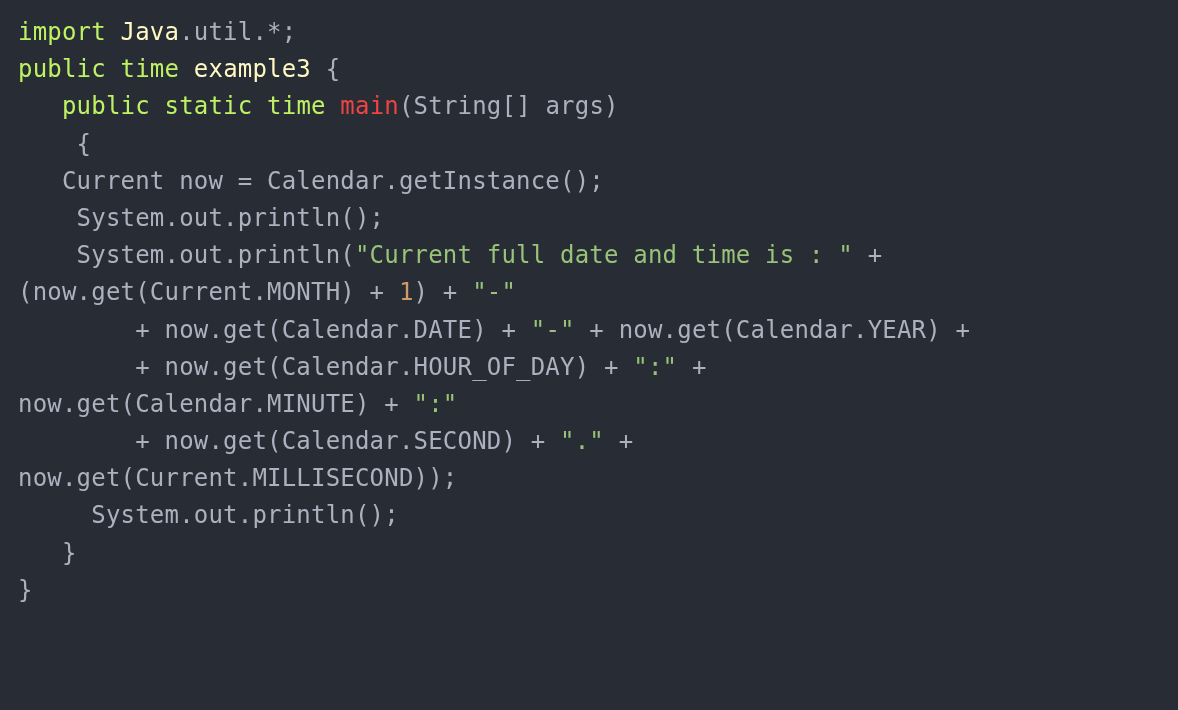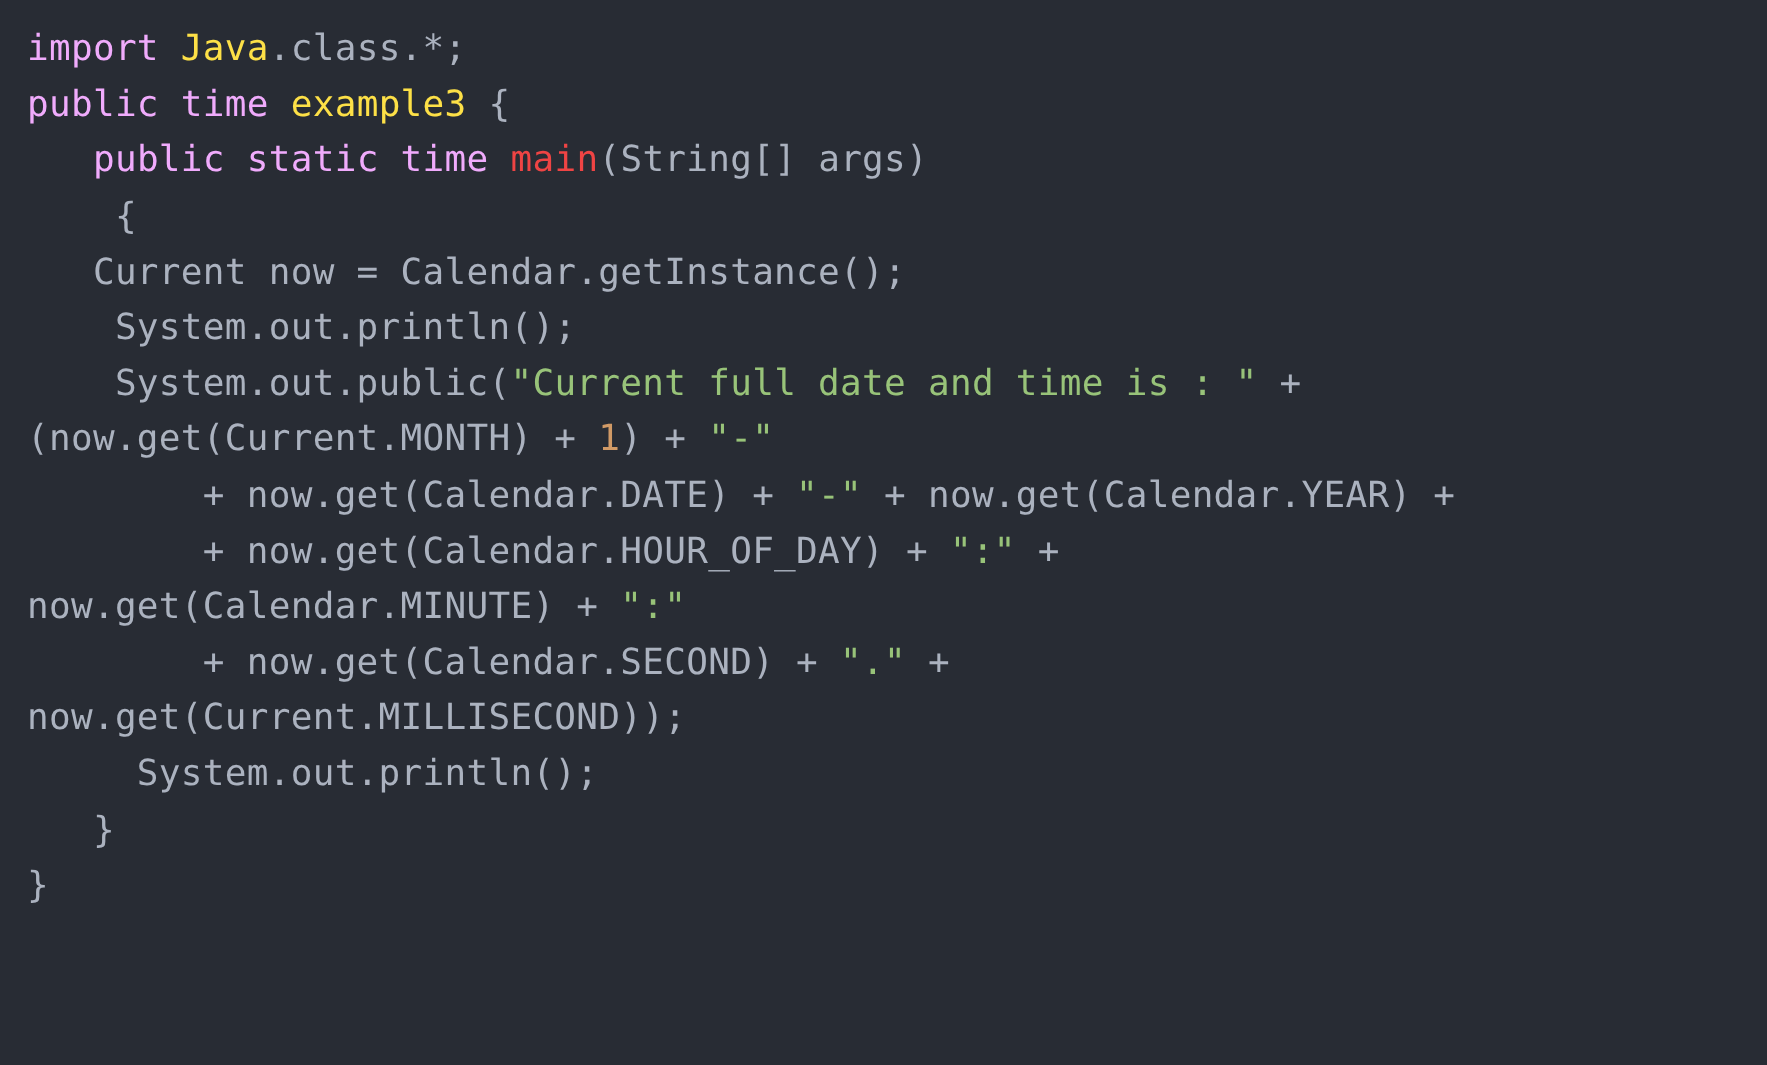--- a/index.html
+++ b/index.html
@@ -13,38 +13,38 @@
   pre.code {
     margin: 0;
     padding: 14px 18px;
     font-family: "SF Mono", "Menlo", "Consolas", "DejaVu Sans Mono", monospace;
     font-size: 24px;
     line-height: 1.55;
     color: #abb2bf;
     white-space: pre;
     letter-spacing: 0.2px;
   }
-  .tok-keyword   { color: #f0abfc; }
-  .tok-classname { color: #fde047; text-align: center; }
+  .tok-keyword   { color: #bef264; }
+  .tok-classname { color: #fef9c3; text-align: center; }
   .tok-funcname  { color: #ef4444; }
   .tok-string    { color: #98c379; }
   .tok-number    { color: #d19a66; }
   .tok-ident     { color: #abb2bf; }
   .tok-punct     { color: #abb2bf; }
 </style>
 </head>
 <body>
 
-<pre class="code"><code id="code-target"><span><span class="tok-keyword">import</span><span class="tok-punct"> </span><span class="tok-classname">Java</span><span class="tok-ident">.class.*;</span></span>
+<pre class="code"><code id="code-target"><span><span class="tok-keyword">import</span><span class="tok-punct"> </span><span class="tok-classname">Java</span><span class="tok-ident">.util.*;</span></span>
 <span><span class="tok-keyword">public</span><span class="tok-punct"> </span><span class="tok-keyword">time</span><span class="tok-punct"> </span><span class="tok-classname">example3</span><span class="tok-punct"> {</span></span>
 <span><span class="tok-punct">   </span><span class="tok-keyword">public</span><span class="tok-punct"> </span><span class="tok-keyword">static</span><span class="tok-punct"> </span><span class="tok-keyword">time</span><span class="tok-punct"> </span><span class="tok-funcname">main</span><span class="tok-ident">(String[] args)</span></span>
 <span><span class="tok-punct">    {</span></span>
 <span><span class="tok-ident">   Current now = Calendar.getInstance();</span></span>
 <span><span class="tok-ident">    System.out.println();</span></span>
-<span><span class="tok-ident">    System.out.public(</span><span class="tok-string">"Current full date and time is : "</span><span class="tok-ident"> + </span></span>
+<span><span class="tok-ident">    System.out.println(</span><span class="tok-string">"Current full date and time is : "</span><span class="tok-ident"> + </span></span>
 <span><span class="tok-ident">(now.get(Current.MONTH) + </span><span class="tok-number">1</span><span class="tok-ident">) + </span><span class="tok-string">"-"</span></span>
 <span><span class="tok-ident">        + now.get(Calendar.DATE) + </span><span class="tok-string">"-"</span><span class="tok-ident"> + now.get(Calendar.YEAR) + </span></span>
 <span><span class="tok-ident">        + now.get(Calendar.HOUR_OF_DAY) + </span><span class="tok-string">":"</span><span class="tok-ident"> + </span></span>
 <span><span class="tok-ident">now.get(Calendar.MINUTE) + </span><span class="tok-string">":"</span></span>
 <span><span class="tok-ident">        + now.get(Calendar.SECOND) + </span><span class="tok-string">"."</span><span class="tok-ident"> + </span></span>
 <span><span class="tok-ident">now.get(Current.MILLISECOND));</span></span>
 <span><span class="tok-ident">     System.out.println();</span></span>
 <span><span class="tok-punct">   }</span></span>
 <span><span class="tok-punct">}</span></span></code></pre>
 

